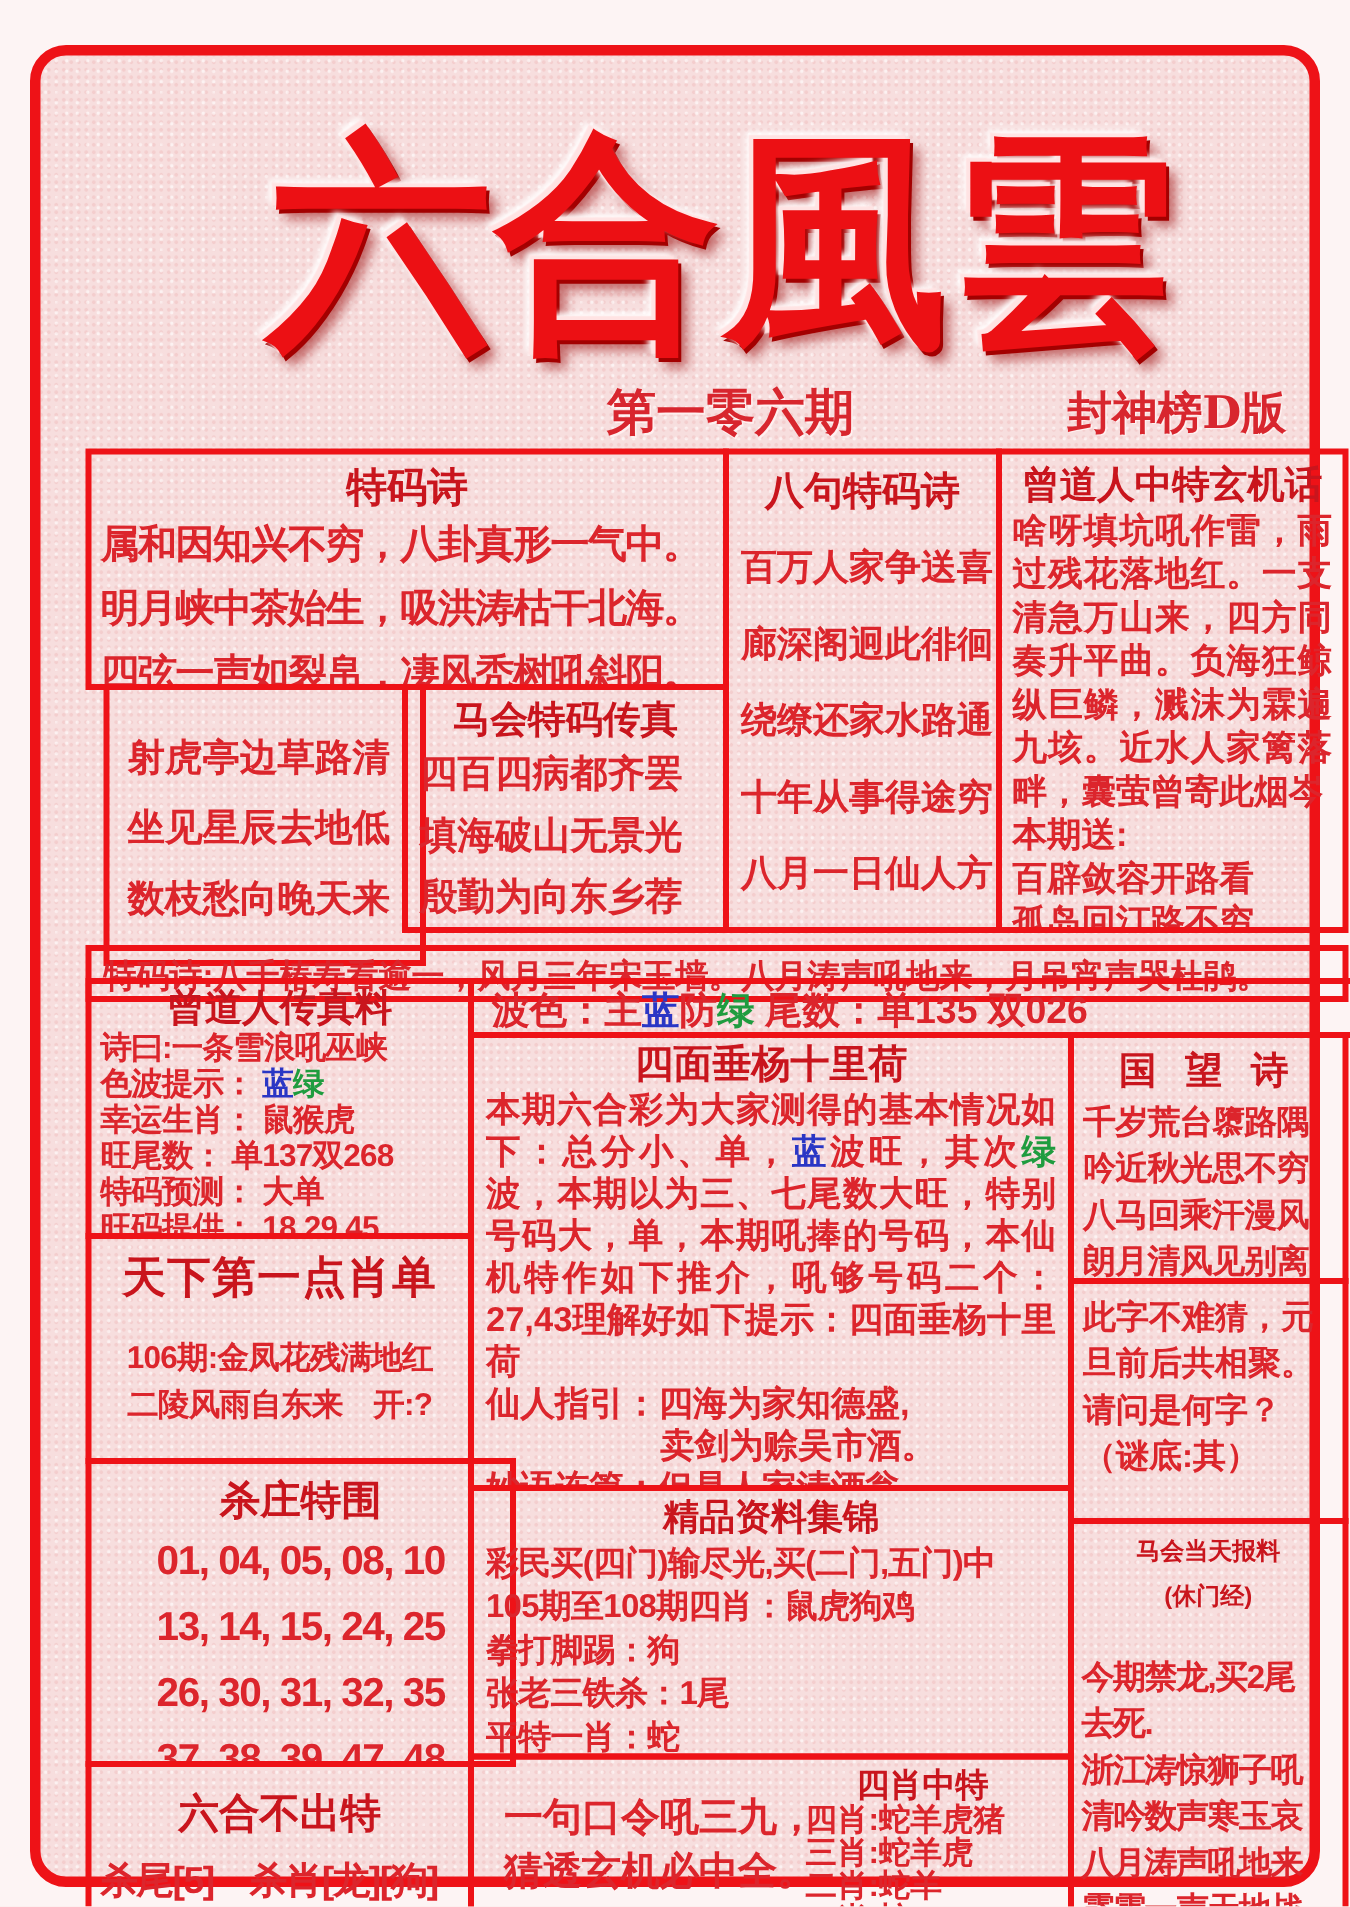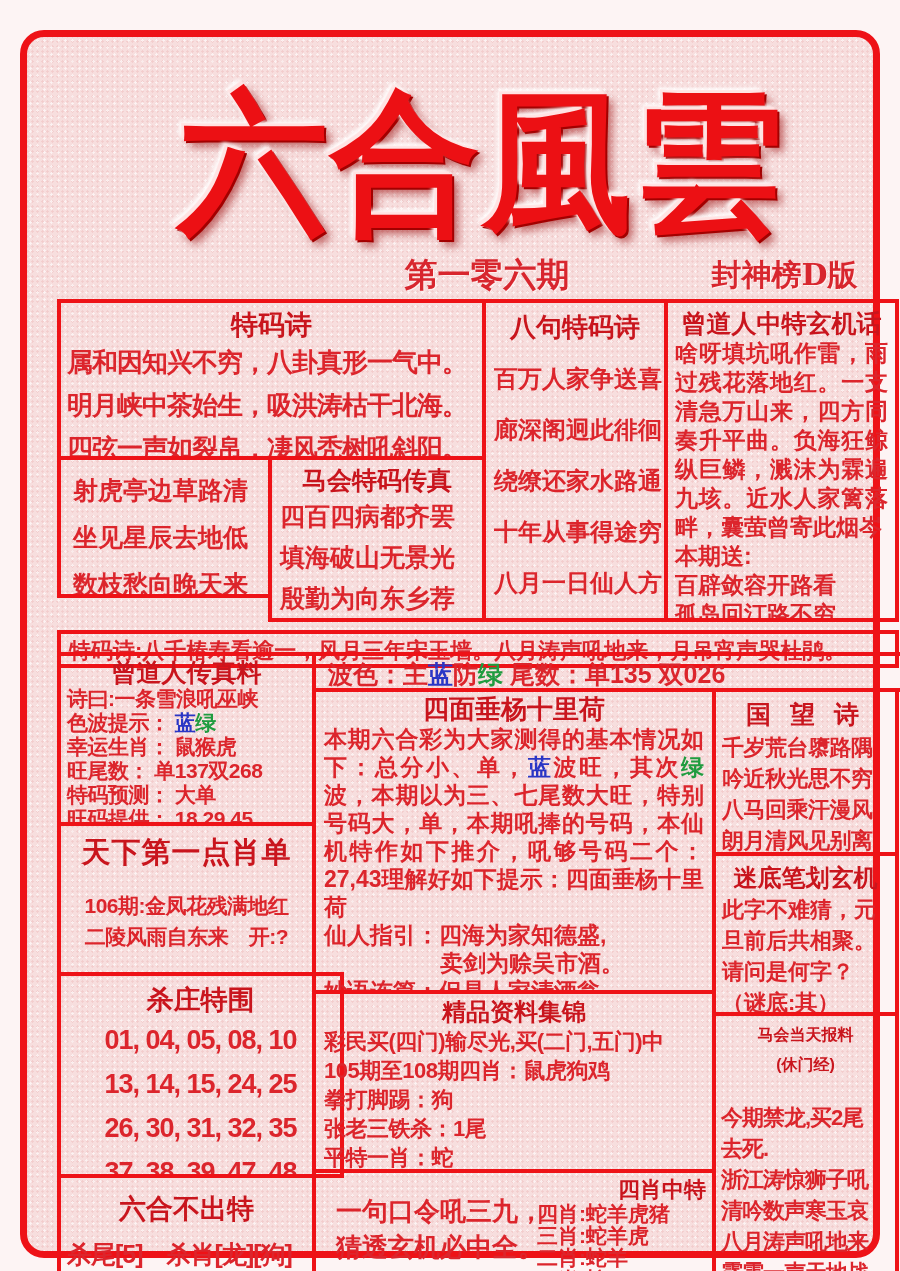--- a/index.html
+++ b/index.html
@@ -46,21 +46,21 @@
   #edition{
     position:absolute;left:640px;top:218px;width:235px;text-align:center;
     font-family:"DejaVu Serif","Liberation Serif",serif;
     font-size:30px;font-weight:bold;color:#d8262e;
     text-shadow:1px 1px 0 #fff0f0;
   }
   
   #box-a{left:30px;top:262px;width:429px;height:161px;padding:6px 6px;}
   #box-a .bt{font-size:27px;line-height:32px;}
   #box-a .ln{font-size:26px;line-height:43px;font-weight:bold;letter-spacing:-1px;}
-  #box-b{left:30px;top:419px;width:215px;height:142px;padding:7px 12px;}
+  #box-b{left:42px;top:419px;width:215px;height:188px;padding:22px 12px;}
   #box-b .ln{font-size:25px;line-height:47px;font-weight:bold;}
   #box-c{left:241px;top:419px;width:218px;height:166px;padding:4px 8px;}
   #box-c .bt{font-size:25px;line-height:32px;}
   #box-c .ln{font-size:25px;line-height:41px;font-weight:bold;}
   #box-d{left:455px;top:262px;width:186px;height:323px;padding:6px 8px;}
   #box-d .bt{font-size:26px;line-height:36px;}
   #box-d .ln{font-size:24px;line-height:34px;font-weight:bold;margin-top:17px;}
   #box-e{left:637px;top:262px;width:235px;height:323px;padding:4px 7px;}
   #box-e .bt{font-size:25px;line-height:32px;}
   #box-e p{font-size:23px;line-height:29px;font-weight:bold;text-align:justify;}
@@ -86,21 +86,21 @@
   #box-l p{font-size:23px;line-height:28px;font-weight:bold;text-align:justify;}
   #box-l .ln{font-size:23px;line-height:28px;font-weight:bold;}
   #box-l .indent{padding-left:116px;}
   #box-m{left:285px;top:953px;width:404px;height:183px;padding:3px 8px;}
   #box-m .bt{font-size:24px;line-height:30px;}
   #box-m .ln{font-size:22px;line-height:29px;font-weight:bold;letter-spacing:-.5px;}
   #box-n{left:285px;top:1132px;width:404px;height:119px;padding:4px 6px;display:flex;}
   #box-n .left{width:56%;display:flex;flex-direction:column;justify-content:center;padding-left:14px;}
   #box-n .left .ln{font-size:26px;line-height:36px;font-weight:bold;}
   #box-n .right{width:44%;}
-  #box-n .right .bt{font-size:22px;line-height:26px;text-align:right;padding-left:34px;}
+  #box-n .right .bt{font-size:22px;line-height:26px;text-align:left;padding-left:34px;}
   #box-n .right .ln{font-size:21px;line-height:22px;font-weight:bold;}
   
   #box-o{left:685px;top:651px;width:187px;height:168px;padding:4px 6px;}
   #box-o .bt{font-size:25px;line-height:36px;letter-spacing:6px;}
   #box-o .ln{font-size:22px;line-height:31px;font-weight:bold;letter-spacing:-.5px;}
   #box-p{left:685px;top:815px;width:187px;height:164px;padding:6px 6px;}
   #box-p .bt{font-size:24px;line-height:32px;}
   #box-p .ln{font-size:22px;line-height:31px;font-weight:bold;}
   #box-q{left:685px;top:975px;width:187px;height:276px;padding:4px 5px;}
   #box-q .bt{font-size:16px;line-height:30px;}
@@ -225,21 +225,20 @@
 
     <div class="box" id="box-o">
       <div class="bt">国 望 诗</div>
       <div class="ln">千岁荒台隳路隅</div>
       <div class="ln">吟近秋光思不穷</div>
       <div class="ln">八马回乘汗漫风</div>
       <div class="ln">朗月清风见别离</div>
     </div>
 
     <div class="box" id="box-p">
-      <div class="bt">迷底笔划玄机</div>
       <div class="ln">此字不难猜，元</div>
       <div class="ln">旦前后共相聚。</div>
       <div class="ln">请问是何字？</div>
       <div class="ln">（谜底:其）</div>
     </div>
 
     <div class="box" id="box-q">
       <div class="bt">马会当天报料</div>
       <div class="bt">(休门经)</div>
       <div class="gap"></div>

